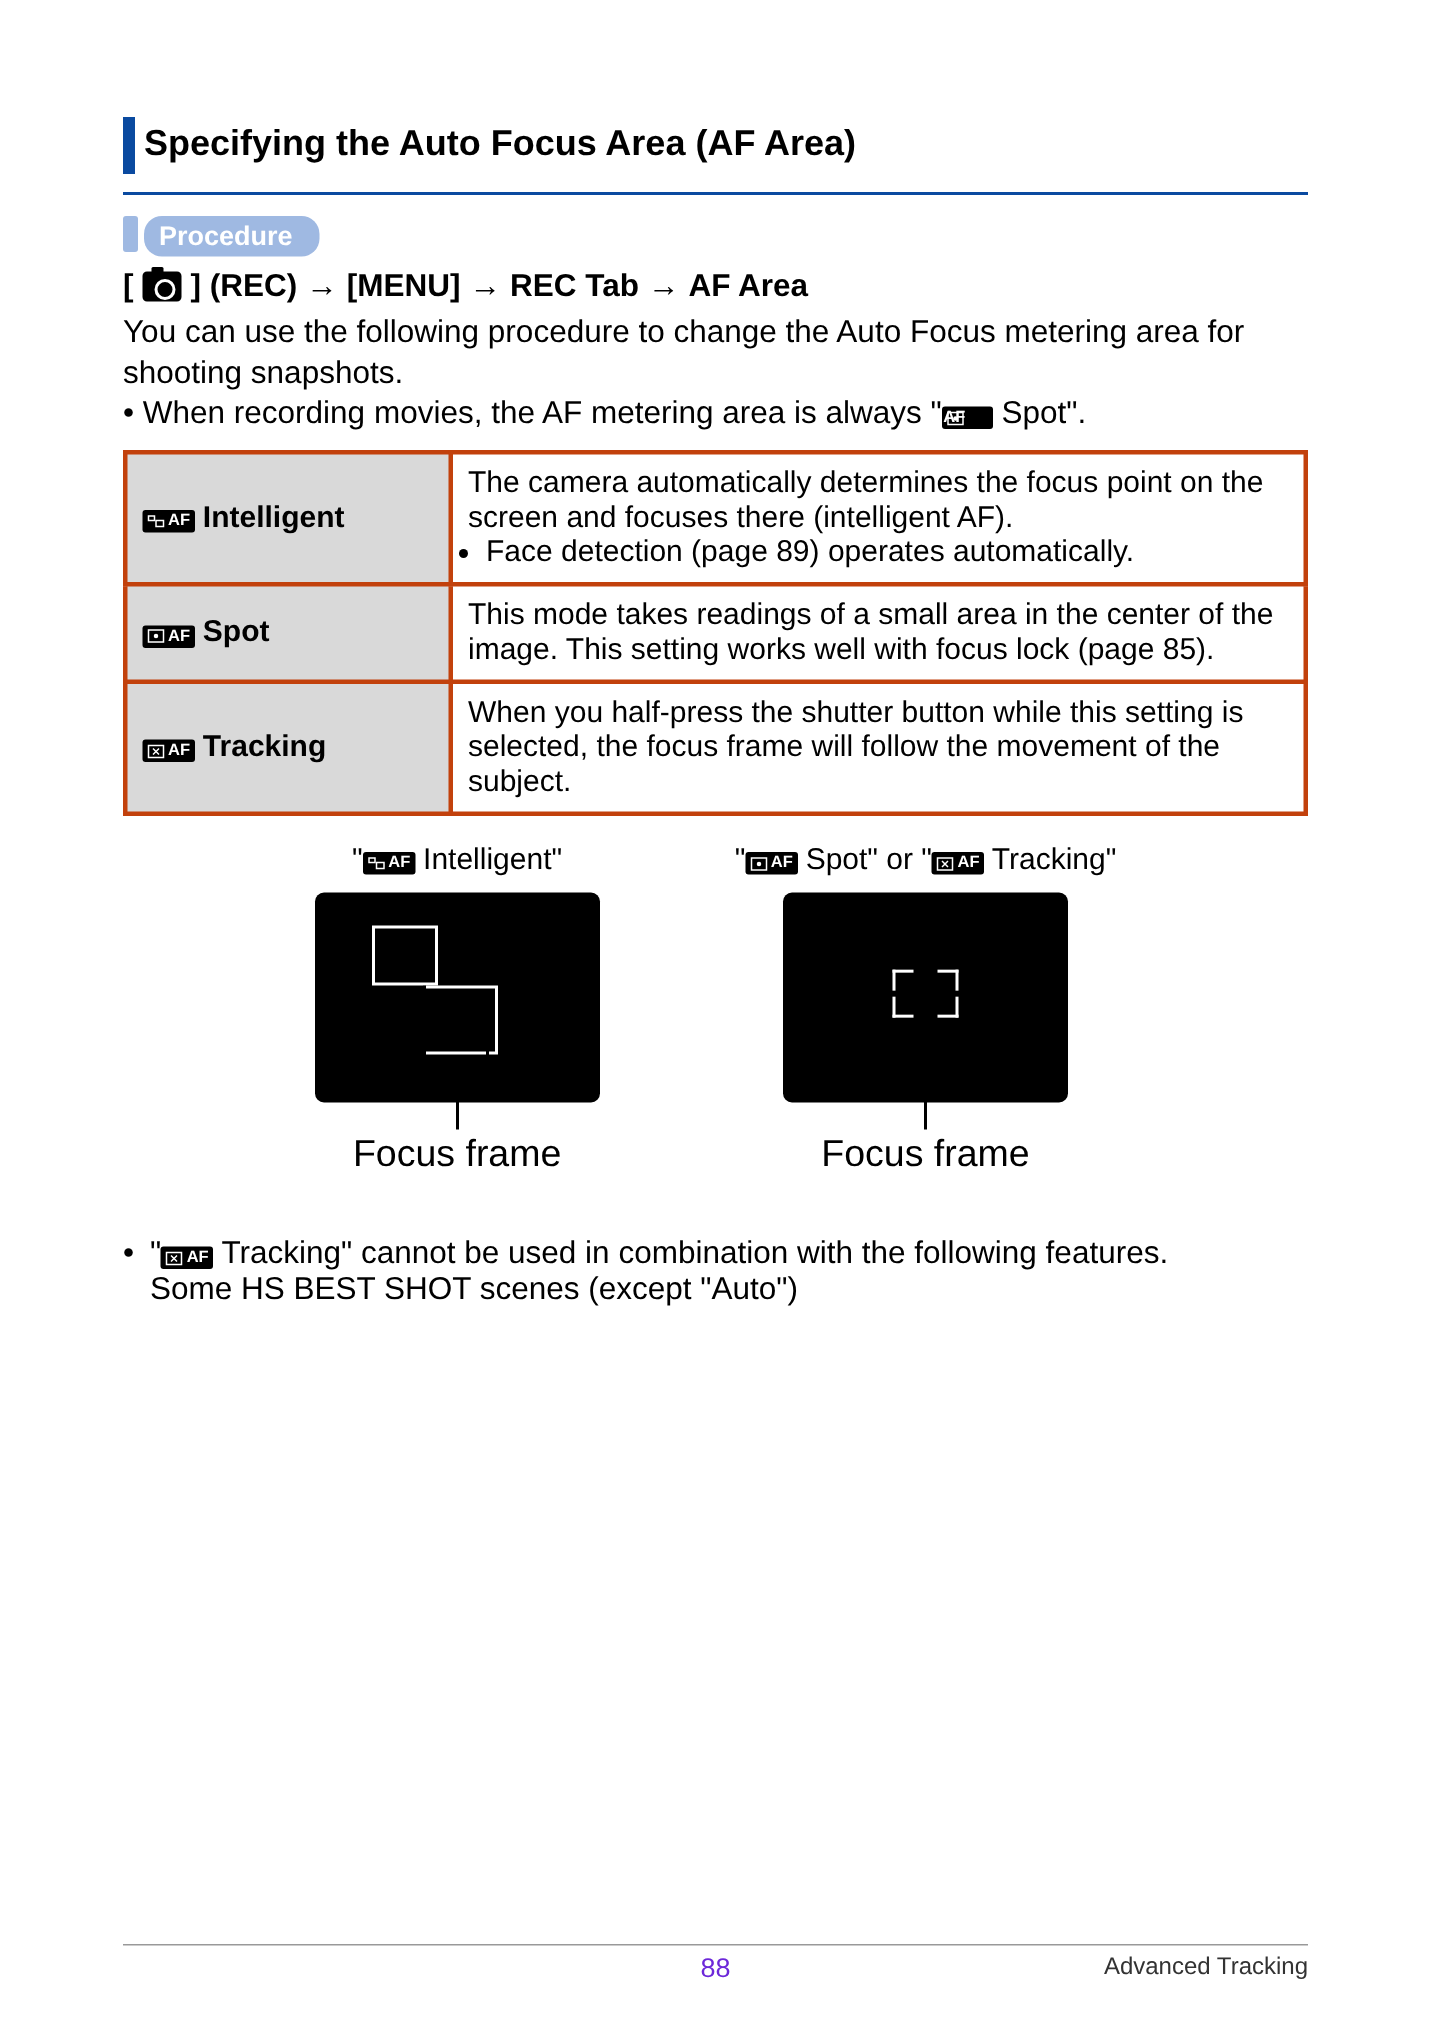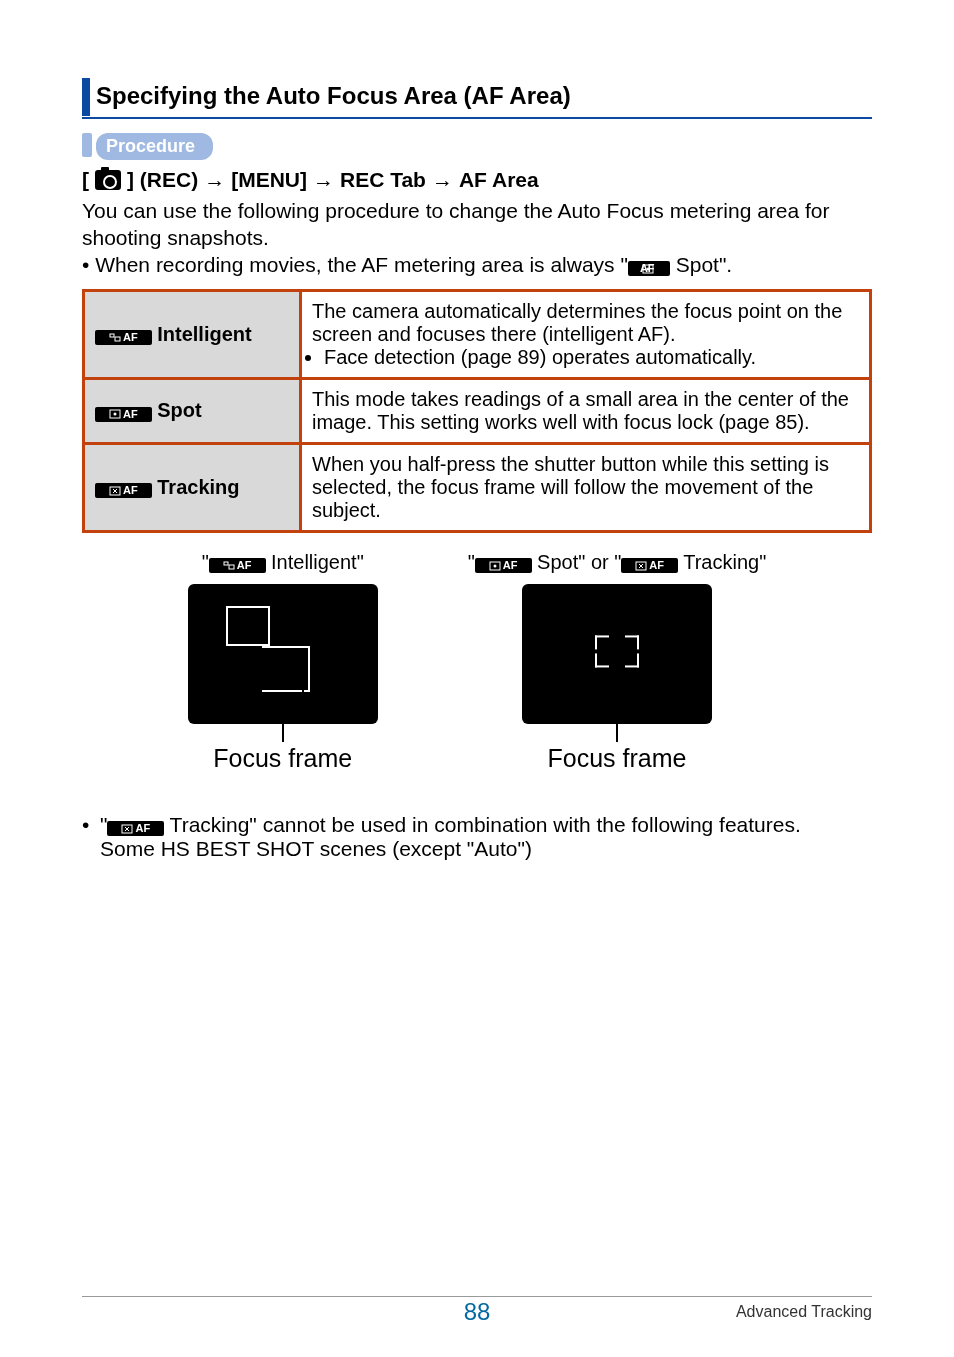--- a/index.html
+++ b/index.html
@@ -1,38 +1,38 @@
 <!DOCTYPE html>
 <html><head>
 <meta charset="utf-8">
 <style>
   * { box-sizing: border-box; margin: 0; padding: 0; }
   html, body { width: 954px; font-family: Arial, Helvetica, sans-serif; background: #fff; color: #000; }
   .page { padding: 78px 82px 0 82px; position: relative; min-height: 1357px; }
 
-  .section-head { display: flex; align-items: stretch; margin-bottom: 1px; }
+  .section-head { display: flex; align-items: stretch; margin-bottom: 12px; }
   .section-head .bar { width: 8px; background: #0a4aa0; margin-right: 6px; }
   .section-head h1 { font-size: 24px; font-weight: bold; padding: 4px 0 6px 0; flex: 1; }
   .section-underline { height: 2px; background: #0a4aa0; margin-bottom: 14px; }
 
   .proc-row { display: flex; margin-bottom: 6px; }
   .proc-tick { width: 10px; height: 24px; background: #9fb9e2; margin-right: 4px; border-radius: 2px; }
   .proc-pill { background: #9fb9e2; color: #fff; font-weight: bold; font-size: 18px; padding: 3px 18px 3px 10px; border-radius: 12px; }
 
   .path { font-size: 21px; font-weight: bold; display: flex; align-items: center; flex-wrap: wrap; gap: 6px; margin: 8px 0 6px 0; }
   .path .arrow { font-size: 21px; font-weight: bold; }
   .body-text { font-size: 21px; line-height: 1.28; }
   .body-text.indent-bullet { padding-left: 16px; text-indent: -16px; }
 
   .icon { display: inline-flex; align-items: center; justify-content: center; vertical-align: -3px; }
   .icon.camera { width: 26px; height: 20px; border: 2px solid #000; border-radius: 3px; position: relative; background: #000; }
   .icon.camera::after { content: ""; position: absolute; width: 10px; height: 10px; border: 2px solid #fff; border-radius: 50%; top: 3px; left: 6px; }
   .icon.camera::before { content: ""; position: absolute; width: 8px; height: 4px; background: #000; top: -5px; left: 4px; border-radius: 1px; }
 
-  .af-badge { display: inline-flex; align-items: center; background: #000; color: #fff; font-size: 11px; font-weight: bold; padding: 2px 14px; border-radius: 2px; vertical-align: -2px; line-height: 1; min-width: 34px; }
+  .af-badge { display: inline-flex; align-items: center; background: #000; color: #fff; font-size: 11px; font-weight: bold; padding: 2px 3px; border-radius: 2px; vertical-align: -2px; line-height: 1; min-width: 34px; }
   .af-badge .left { display: inline-flex; align-items: center; justify-content: center; margin-right: 2px; }
   .af-badge svg { display: block; }
 
   table.af { width: 100%; border-collapse: collapse; margin: 10px 0 18px 0; }
   table.af td { border: 3px solid #c2410c; padding: 8px 10px; font-size: 20px; vertical-align: middle; }
   table.af td.left { background: #d9d9d9; font-weight: bold; white-space: nowrap; width: 217px; }
   table.af ul { list-style: disc; margin-left: 12px; }
 
   .previews { display: flex; gap: 90px; justify-content: center; margin-top: 8px; }
   .preview-col { text-align: center; }
@@ -60,21 +60,21 @@
   .caption { font-size: 25px; margin-top: 20px; }
 
   .note-block { margin-top: 40px; font-size: 21px; }
   .note-block .row { display: flex; }
   .note-block .bullet { width: 18px; flex: 0 0 18px; }
   .note-block .txt { flex: 1; }
 
   .footer { position: absolute; bottom: 36px; left: 0; right: 0; }
   .footer .line { height: 1px; background: #999; margin: 0 82px 6px 82px; }
   .footer .row { display: flex; justify-content: space-between; align-items: center; padding: 0 82px; font-size: 16px; color: #333; }
-  .footer .pg { position: absolute; left: 50%; transform: translateX(-50%); font-size: 24px; color: #0369a1; }
+  .footer .pg { position: absolute; left: 50%; transform: translateX(-50%); font-size: 18px; color: #6d28d9; }
 </style>
 </head>
 <body>
 
 <div class="page">
 
   <div class="section-head">
     <div class="bar"></div>
     <h1>Specifying the Auto Focus Area (AF Area)</h1>
   </div>

